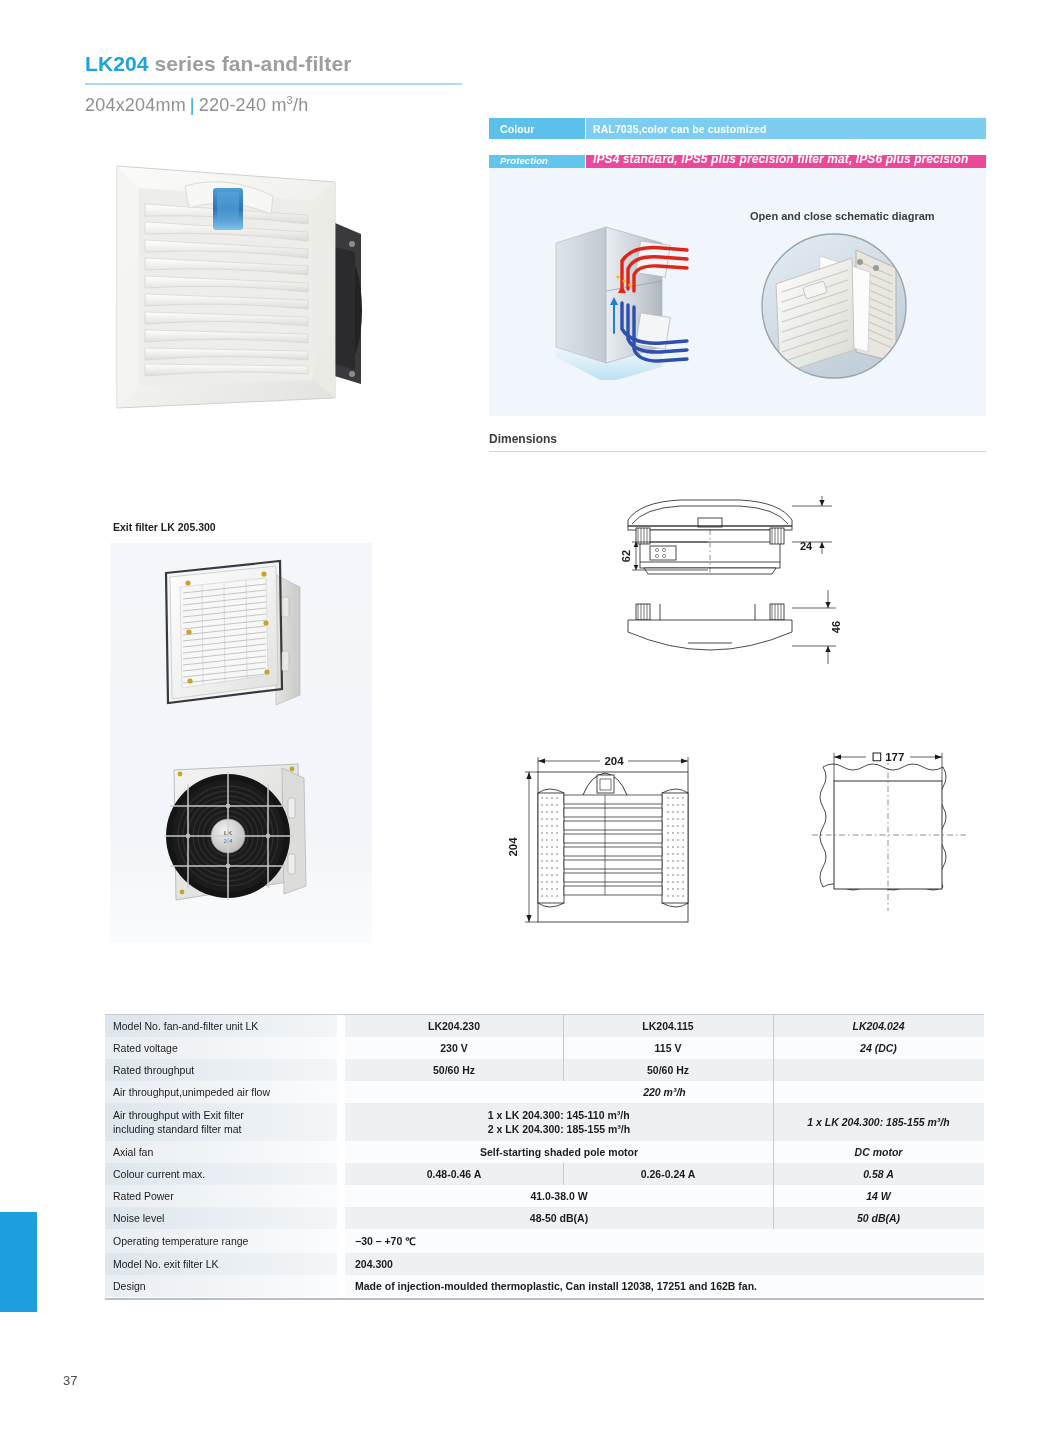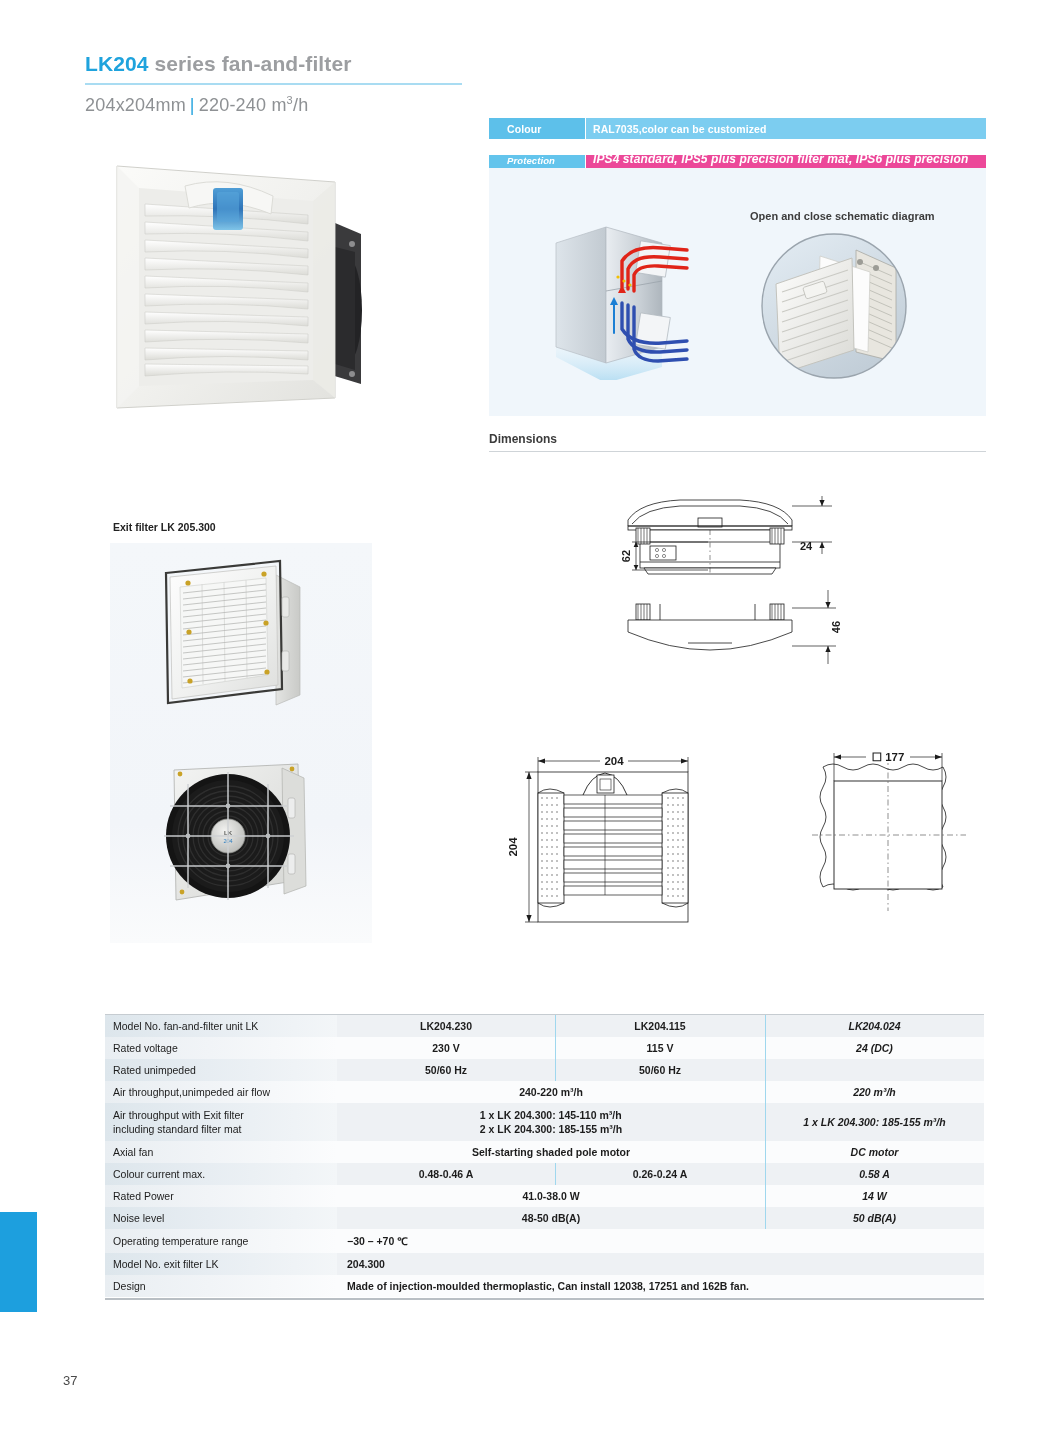--- a/index.html
+++ b/index.html
@@ -23,21 +23,21 @@
   
   .hero-photo { position: absolute; left: 103px; top: 152px; width: 288px; height: 268px; }
 
   
   .info-table { position: absolute; left: 489px; top: 118px; width: 497px; }
   .info-row { display: flex; height: 21px; align-items: stretch; }
   .info-row + .info-row { margin-top: 16px; font-style: italic; }
   .info-key {
     width: 96px; background: #5dc0ea; color: #ffffff;
     font-size: 10.5px; font-weight: bold; display: flex; align-items: center;
-    padding-left: 18px; letter-spacing: 0.1px;
+    padding-left: 11px; letter-spacing: 0.1px;
   }
   .info-row.r2 .info-key { background: #63c4ec; font-size: 9.5px; }
   .info-val {
     flex: 1; background: #7ccdf0; color: #ffffff;
     font-size: 10.5px; font-weight: bold; display: flex; align-items: center;
     padding-left: 7px; letter-spacing: 0.1px; margin-left: 1px;
   }
   .info-row.r2 .info-val { font-size: 12px; background: #ec4899; }
 
   
@@ -51,21 +51,21 @@
   .dim-head-label { font-size: 12px; font-weight: bold; color: #3c3c3c; }
   .dim-head-rule { height: 1px; background: #cfd4d8; margin-top: 5px; }
 
   
   .filter-panel { position: absolute; left: 110px; top: 543px; width: 262px; height: 400px;
                   background: linear-gradient(180deg, #f4f7fa 0%, #f2f5f9 70%, #fafbfc 100%); }
   .exit-label { position: absolute; left: 113px; top: 521px; font-size: 10.5px; font-weight: bold; color: #222; }
 
   
   .spec-table { position: absolute; left: 105px; top: 1014px; width: 879px; }
-  .srow { display: flex; position: relative; }
+  .srow { display: flex; position: relative; gap: 8px; }
   .scell-label {
     width: 232px; flex: none; font-size: 10.5px; color: #1c1c1c;
     padding: 5px 0 5px 8px; display: flex; align-items: center;
     background: linear-gradient(90deg, #dde6ec 0%, #e7edf2 45%, #f3f6f8 100%);
   }
   .srow.alt .scell-label { background: linear-gradient(90deg, #e9eef2 0%, #f1f4f7 45%, #fbfcfd 100%); }
   .scell-body { flex: 1; display: flex; position: relative; background: #eef1f4; }
   .srow.alt .scell-body { background: #fbfcfd; }
   .sc { display: flex; align-items: center; justify-content: center; font-size: 10.5px;
         color: #1c1c1c; font-weight: bold; padding: 5px 4px; }
@@ -727,35 +727,34 @@
     <div class="scell-body">
       <div class="divline d1"></div>
       <div class="divline d2"></div>
       <div class="sc c1">230 V</div>
       <div class="sc c2">115 V</div>
       <div class="sc c3">24 (DC)</div>
     </div>
   </div>
 
   <div class="srow">
-    <div class="scell-label">Rated unimpeded</div>
+    <div class="scell-label">Rated throughput</div>
     <div class="scell-body">
       <div class="divline d1"></div>
       <div class="divline d2"></div>
       <div class="sc c1">50/60 Hz</div>
       <div class="sc c2">50/60 Hz</div>
       <div class="sc c3"></div>
     </div>
   </div>
 
   <div class="srow alt">
     <div class="scell-label">Air throughput,unimpeded air flow</div>
     <div class="scell-body">
       <div class="divline d2"></div>
-      <div class="sc c12">240-220 m³/h</div>
       <div class="sc c3">220 m³/h</div>
     </div>
   </div>
 
   <div class="srow">
     <div class="scell-label multi" style="white-space:pre-line;">Air throughput with Exit filter
 including standard filter mat</div>
     <div class="scell-body">
       <div class="divline d2"></div>
       <div class="sc c12 multi" style="white-space:pre-line;">1 x LK 204.300: 145-110 m³/h

